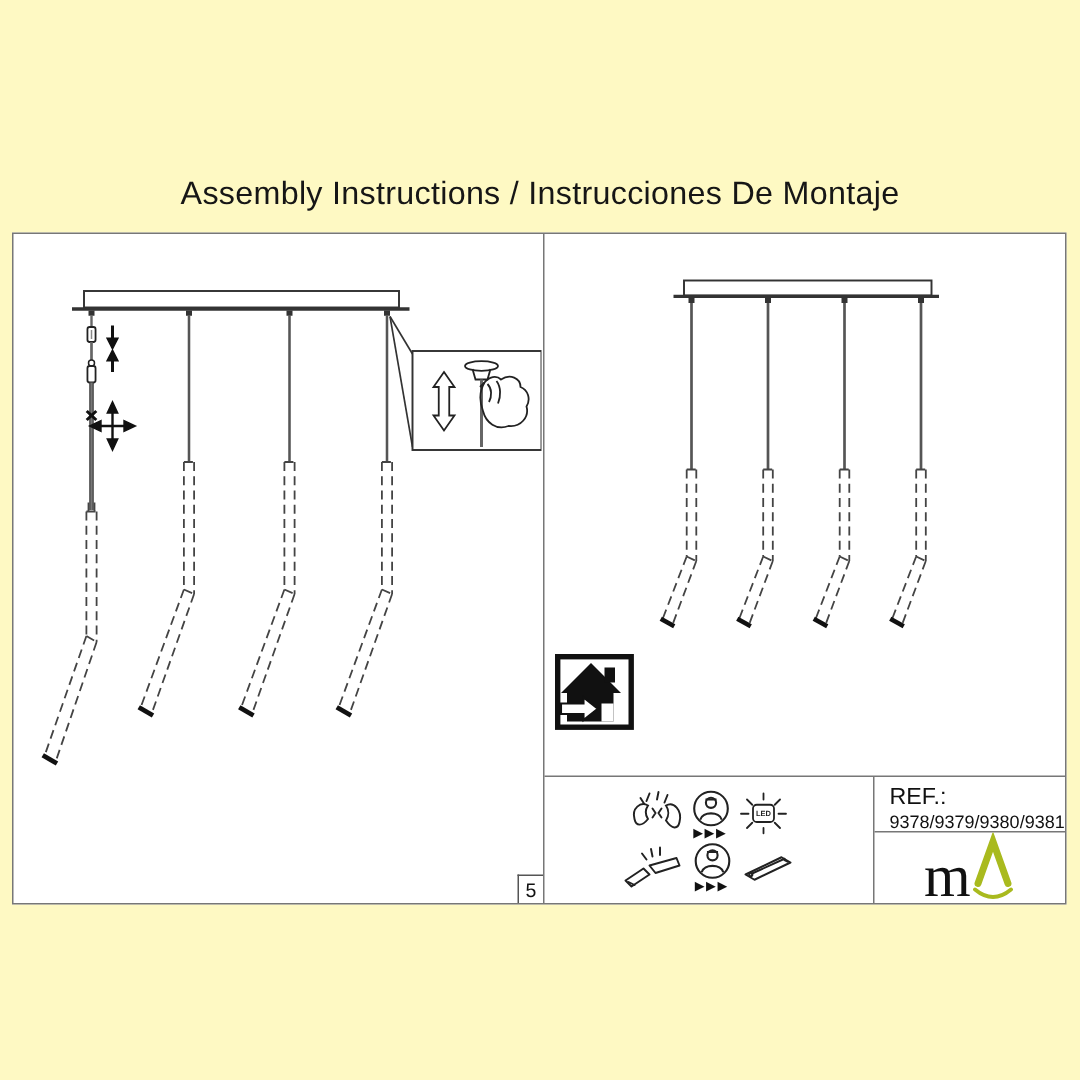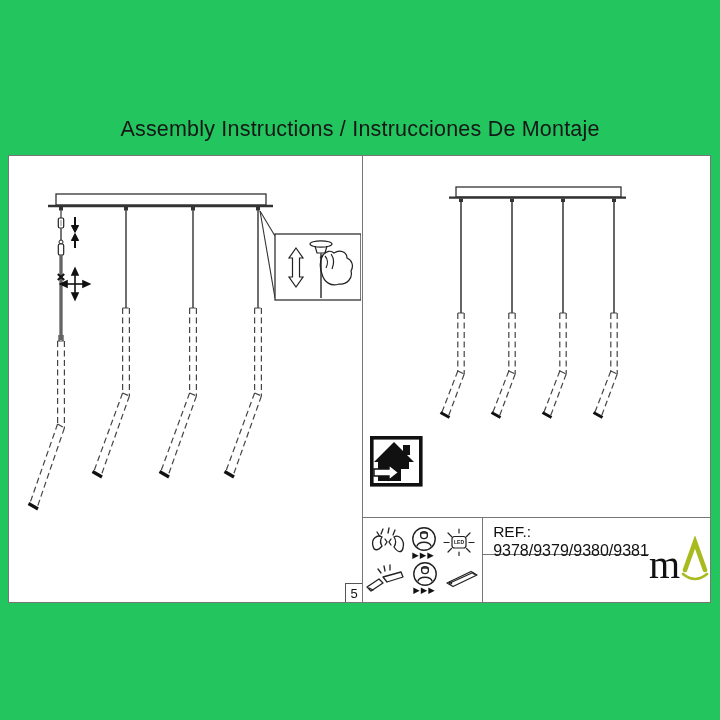--- a/index.html
+++ b/index.html
@@ -1,37 +1,37 @@
 <!DOCTYPE html>
 <html><head>
 <meta charset="utf-8">
 <style>
   html,body{margin:0;padding:0;background:#fff;}
-  .page{position:relative;width:720px;height:720px;background:#22c55e;overflow:hidden;
+  .page{position:relative;width:720px;height:720px;background:#fef9c3;overflow:hidden;
         font-family:"Liberation Sans",sans-serif;color:#141414;}
   .title{position:absolute;left:0;right:0;top:117px;text-align:center;
          font-size:21.5px;letter-spacing:.2px;color:#161616;}
   .sheet{position:absolute;left:8px;top:155px;width:703px;height:448px;
          border:1.4px solid #777;box-sizing:border-box;background:#fff;}
   .panel-left{position:absolute;left:0;top:0;bottom:0;width:354px;
               border-right:1.4px solid #777;box-sizing:border-box;}
   .panel-right{position:absolute;left:354px;top:0;right:0;bottom:0;}
   .right-top{position:absolute;left:0;right:0;top:0;height:362px;
              border-bottom:1.4px solid #777;box-sizing:border-box;}
   .right-bottom{position:absolute;left:0;right:0;top:362px;bottom:0;display:flex;}
   .icons-cell{width:220px;border-right:1.4px solid #777;box-sizing:border-box;
               display:flex;flex-direction:column;align-items:center;justify-content:center;gap:2px;}
   .icon-row{display:flex;align-items:center;gap:5px;}
   .tech-block{display:flex;flex-direction:column;align-items:center;line-height:1;}
   .tri-arrows{font-size:8.5px;letter-spacing:1px;color:#111;margin-top:-1px;}
-  .ref-logo-cell{flex:1;display:flex;flex-direction:row;}
+  .ref-logo-cell{flex:1;display:flex;flex-direction:column;}
   .ref-cell{height:37px;border-bottom:1.4px solid #777;box-sizing:border-box;
             padding:4px 0 0 10px;line-height:1.25;}
   .ref-label{font-size:15.5px;color:#111;}
-  .ref-numbers{font-size:16px;color:#111;}
+  .ref-numbers{font-size:12px;color:#111;}
   .logo-cell{flex:1;display:flex;align-items:center;justify-content:center;}
   .brand{display:flex;align-items:flex-end;}
   .brand-letter{font-family:"Liberation Serif",serif;font-size:40px;line-height:.95;color:#111;}
   .brand-caret{margin:0 1px 0 1px;}
   .page-box{position:absolute;right:0;bottom:0;width:17px;height:19px;
             border-left:1.4px solid #555;border-top:1.4px solid #555;box-sizing:border-box;
             display:flex;align-items:center;justify-content:center;font-size:13px;color:#111;background:#fff;}
   svg{display:block;}
 </style>
 </head>

